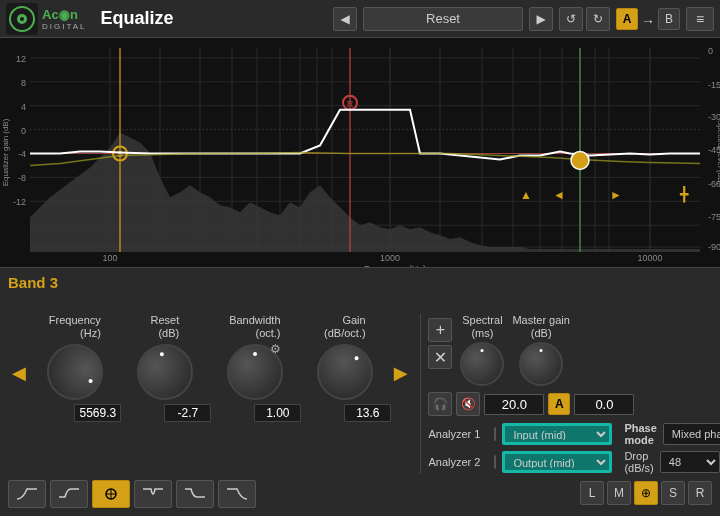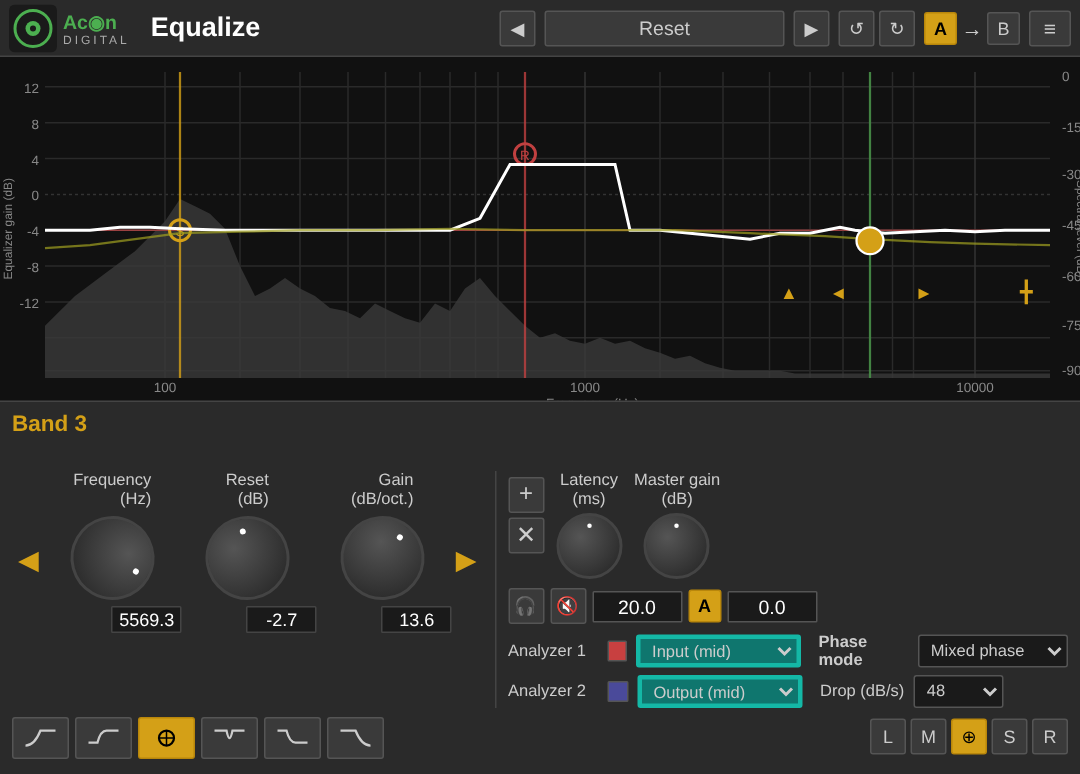--- a/index.html
+++ b/index.html
@@ -601,20 +601,31 @@
 
       <div class="knob-group">
         <div class="knob-label" style="white-space:pre-line;">Reset
 (dB)</div>
         <div class="knob" style="transform:rotate(-10deg)">
           <div class="knob-dot"></div>
         </div>
         <div class="knob-value">-2.7</div>
       </div>
 
+      <div class="knob-group bandwidth-group">
+        <div class="knob-label" style="white-space:pre-line;">Bandwidth
+(oct.)</div>
+        <div style="position:relative;">
+          <div class="knob" style="transform:rotate(0deg)">
+            <div class="knob-dot"></div>
+          </div>
+          <span class="settings-icon">⚙</span>
+        </div>
+        <div class="knob-value">1.00</div>
+      </div>
 
       <div class="knob-group">
         <div class="knob-label" style="white-space:pre-line;">Gain
 (dB/oct.)</div>
         <div class="knob" style="transform:rotate(40deg)">
           <div class="knob-dot"></div>
         </div>
         <div class="knob-value">13.6</div>
       </div>
 
@@ -625,21 +636,21 @@
 
     <div class="right-controls">
       <div class="right-top">
 
         <div style="display:flex;flex-direction:column;gap:3px;margin-top:4px;">
           <div class="pm-btn">+</div>
           <div class="pm-btn">✕</div>
         </div>
 
         <div class="latency-group">
-          <div class="param-label" style="white-space:pre-line;">Latency
+          <div class="param-label" style="white-space:pre-line;">Spectral
 (ms)</div>
           <div class="knob-sm">
             <div class="knob-sm-dot"></div>
           </div>
         </div>
 
         <div class="master-gain-group">
           <div class="param-label" style="white-space:pre-line;">Master gain
 (dB)</div>
           <div class="knob-sm">

